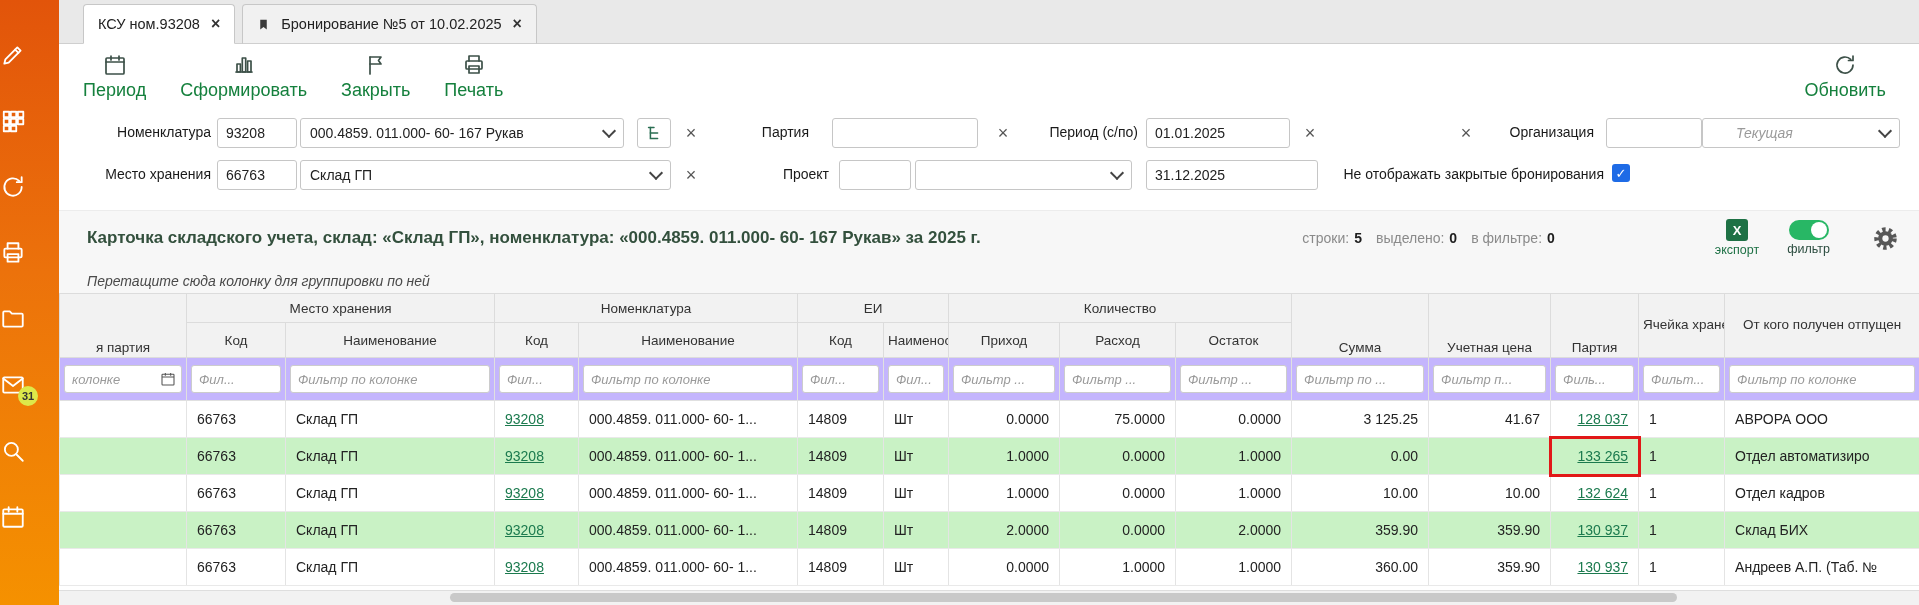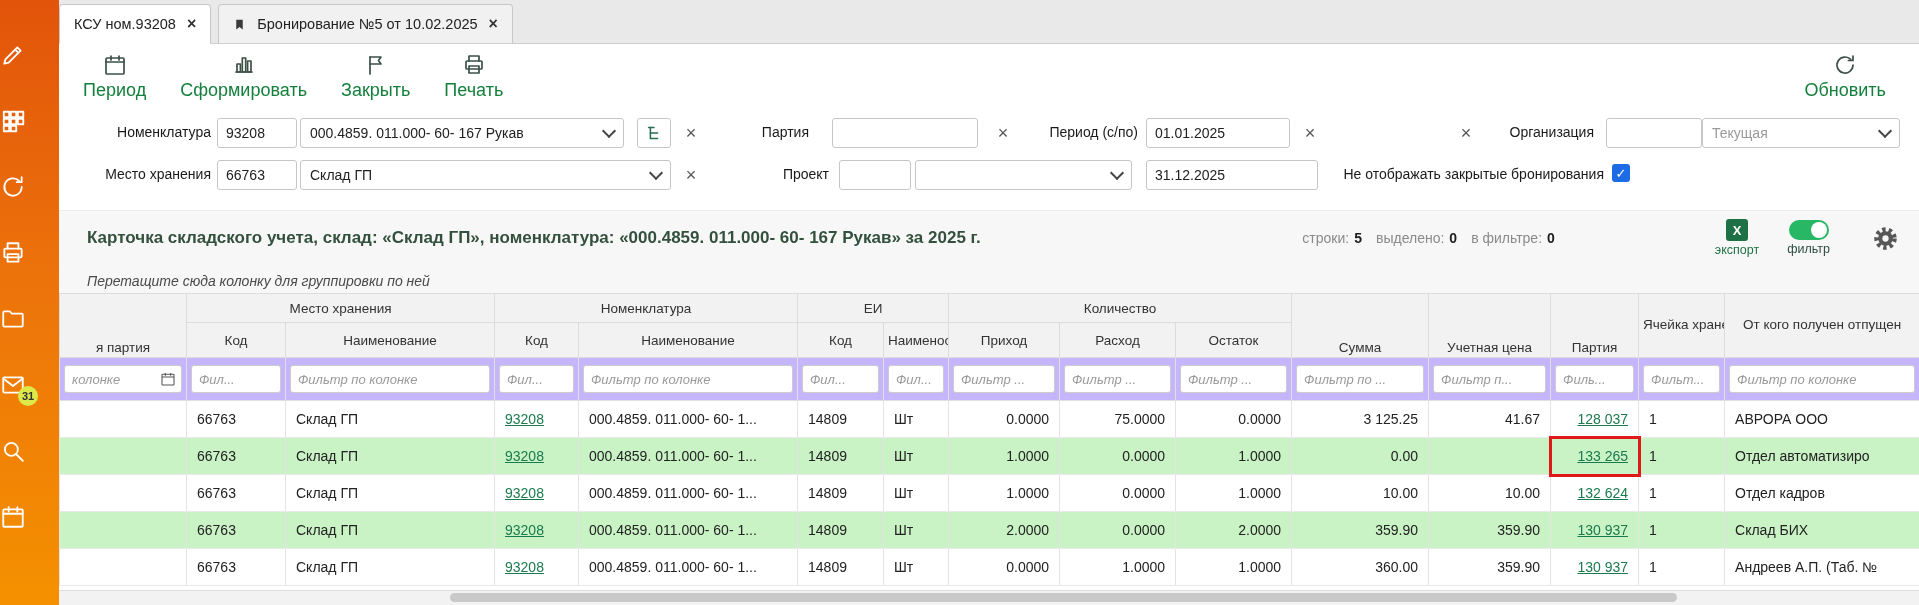--- a/index.html
+++ b/index.html
@@ -12,21 +12,21 @@
            display:flex;flex-direction:column;align-items:flex-start;padding-top:42px;box-sizing:border-box;gap:40px;}
   .side-icon{width:26px;height:26px;color:#fff;position:relative;cursor:pointer;flex:0 0 auto;}
   .side-icon svg{width:26px;height:26px;stroke:#fff;fill:none;stroke-width:1.7;stroke-linecap:round;stroke-linejoin:round;}
   .badge{position:absolute;right:-12px;bottom:-8px;min-width:20px;height:20px;border-radius:50%;
          background:#dde84a;color:#333;font-size:11px;font-weight:bold;display:flex;align-items:center;justify-content:center;}
 
   
   .main{position:absolute;left:59px;top:0;width:1860px;height:605px;}
 
   
-  .tabbar{height:44px;background:#e9e9e9;border-bottom:1px solid #cfcfcf;display:flex;align-items:flex-end;padding-left:0;gap:7px;box-sizing:border-box;}
+  .tabbar{height:44px;background:#e9e9e9;border-bottom:1px solid #cfcfcf;display:flex;align-items:flex-end;padding-left:24px;gap:7px;box-sizing:border-box;}
   .tab{height:38px;display:flex;align-items:center;gap:11px;padding:0 14px;border:1px solid #c7c7c7;border-bottom:1px solid transparent;
        border-radius:4px 4px 0 0;font-size:14.5px;color:#222;margin-bottom:-1px;cursor:pointer;white-space:nowrap;}
   .tab.active{background:#fff;border-bottom-color:#fff;}
   .tab.inactive{background:#f1f1f1;border-bottom-color:#cfcfcf;}
   .tab .x{font-size:16px;font-weight:bold;color:#333;line-height:1;}
   .tab .ticon svg{width:13px;height:15px;display:block;}
 
   
   .toolbar{height:66px;background:#fff;display:flex;align-items:center;padding:0 33px 0 24px;box-sizing:border-box;}
   .tbtn{display:flex;flex-direction:column;align-items:center;gap:3px;margin-right:34px;cursor:pointer;}
@@ -36,21 +36,21 @@
 
   
   .filters{position:relative;height:100px;background:#fff;}
   .flabel{position:absolute;top:8px;font-size:14px;color:#1a1a1a;text-align:right;white-space:nowrap;}
   .finput{position:absolute;top:2px;height:30px;border:1px solid #c6c6c6;border-radius:3px;background:#fff;
           font-size:14px;padding:0 8px;box-sizing:border-box;font-family:inherit;color:#222;}
   .finput::placeholder{color:#9a9a9a;font-style:italic;}
   .fselect{position:absolute;top:2px;height:30px;border:1px solid #c6c6c6;border-radius:3px;background:#fff;
            display:flex;align-items:center;justify-content:space-between;padding:0 9px;box-sizing:border-box;font-size:14px;cursor:pointer;}
   .fselect .val{white-space:nowrap;overflow:hidden;}
-  .fselect .val.placeholder{color:#9a9a9a;}
+  .fselect .val.placeholder{color:#9a9a9a;font-style:italic;margin-left:24px;}
   .chev{width:8px;height:8px;border-right:2px solid #444;border-bottom:2px solid #444;transform:rotate(45deg);margin-top:-4px;flex:0 0 auto;margin-left:8px;}
   .clearx{position:absolute;top:7px;width:22px;text-align:center;font-size:18px;color:#555;cursor:pointer;line-height:20px;}
   .treebtn{position:absolute;top:2px;width:34px;height:30px;border:1px solid #c6c6c6;border-radius:3px;background:#fff;
            display:flex;align-items:center;justify-content:center;cursor:pointer;box-sizing:border-box;}
   .treebtn svg{width:18px;height:18px;stroke:#2a6e52;fill:none;stroke-width:1.7;stroke-linecap:round;}
   .cbx{position:absolute;top:6px;width:18px;height:18px;background:#1e6be6;border-radius:3px;color:#fff;
        display:flex;align-items:center;justify-content:center;font-size:13px;cursor:pointer;}
   .cbx::after{content:"✓";}
 
   

